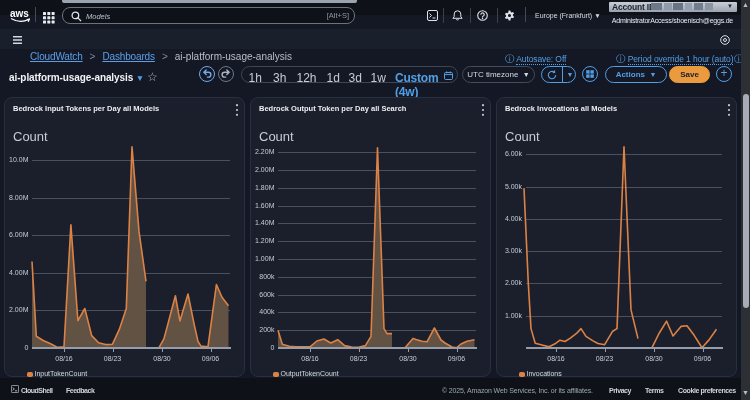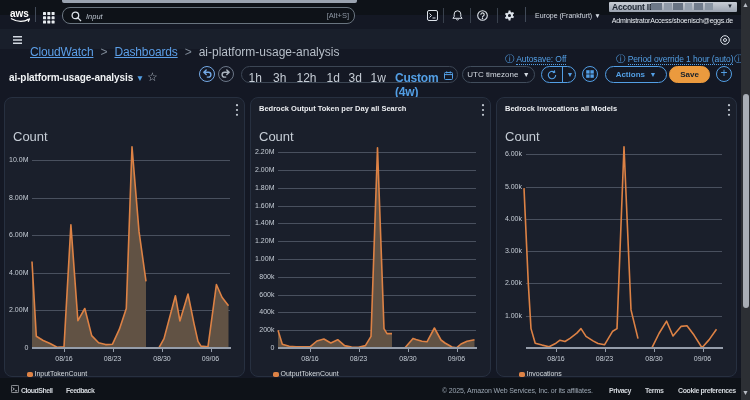--- a/index.html
+++ b/index.html
@@ -22,21 +22,21 @@
 .hicon { position:absolute; top:10px; }
 #hdr-div2 { position:absolute; left:525px; top:7px; width:1px; height:15px; background:#414a58; }
 #region { position:absolute; left:535px; top:12px; font-size:7px; color:#d4dae2; }
 #acct-box { position:absolute; left:609px; top:1.5px; width:128px; height:10px;
   background:linear-gradient(#c9ced6,#9aa2af); border-radius:1px; }
 #acct-box .lbl { position:absolute; left:3px; top:0.5px; font-size:8.5px; font-weight:bold; color:#1c2430; letter-spacing:-0.2px; }
 #acct-role { position:absolute; right:17px; top:16.5px; font-size:7px; letter-spacing:-0.22px; color:#e8ecf1; }
 
 
 #crumbbar { position:absolute; left:0; top:29px; width:750px; height:20px; background:#191f2b; }
-#crumbbar .txt { position:absolute; top:16px; font-size:12px; letter-spacing:-0.15px; white-space:nowrap; }
+#crumbbar .txt { position:absolute; top:22px; font-size:10px; letter-spacing:-0.15px; white-space:nowrap; }
 #crumbbar .sep { margin:0 7px; letter-spacing:0; }
 a.bc { color:#5c9fe8; text-decoration:underline; }
 .sep { color:#7d8896; }
 
 
 #dashtitle { position:absolute; left:9px; top:70px; font-size:10px; letter-spacing:-0.1px; font-weight:bold; color:#f1f3f5; white-space:nowrap; }
 .infobar { position:absolute; top:53px; font-size:8.5px; color:#539fe5; white-space:nowrap; letter-spacing:-0.1px; }
 .infobar .ic { font-size:9.5px; }
 .pillbtn { position:absolute; top:66px; height:17px; border:1px solid #539fe5; border-radius:9px;
   color:#539fe5; font-size:8px; font-weight:bold; text-align:center; white-space:nowrap; }
@@ -94,21 +94,21 @@
       <rect x="0" y="8.6" width="3" height="3" rx="0.6"></rect>
         <rect x="4.3" y="8.6" width="3" height="3" rx="0.6"></rect>
         <rect x="8.6" y="8.6" width="3" height="3" rx="0.6"></rect>
     </svg>
   </div>
   <div id="searchbox">
     <svg style="position:absolute;left:8px;top:3px" width="11" height="11" viewBox="0 0 11 11">
       <circle cx="4.4" cy="4.4" r="3.3" stroke="#dbe1e8" stroke-width="1.3" fill="none"></circle>
       <line x1="6.9" y1="6.9" x2="10" y2="10" stroke="#dbe1e8" stroke-width="1.3"></line>
     </svg>
-    <span class="ph">Input</span>
+    <span class="ph">Models</span>
       <span class="alt">[Alt+S]</span>
   </div>
   <svg class="hicon" style="left:427px" width="11" height="11" viewBox="0 0 11 11">
     <rect x="0.5" y="0.5" width="10" height="10" rx="1.5" stroke="#dde3ea" fill="none"></rect>
     <path d="M2.5 3.5 L4.5 5.5 L2.5 7.5 M5.5 8 h3" stroke="#dde3ea" fill="none" stroke-width="1"></path>
   </svg>
   <svg class="hicon" style="left:452px" width="11" height="11" viewBox="0 0 11 11">
     <path d="M5.5 0.8 a3.3 3.3 0 0 1 3.3 3.3 v2.5 l1.3 1.7 h-9.2 l1.3 -1.7 v-2.5 a3.3 3.3 0 0 1 3.3 -3.3 z M4.3 9.2 a1.3 1.3 0 0 0 2.4 0" stroke="#dde3ea" fill="none" stroke-width="1"></path>
   </svg>
   <svg class="hicon" style="left:477px" width="11" height="11" viewBox="0 0 11 11">
@@ -195,20 +195,21 @@
       <rect x="7.4" y="3.2" width="3.4" height="3.4"></rect>
     <rect x="3.2" y="7.4" width="3.4" height="3.4"></rect>
       <rect x="7.4" y="7.4" width="3.4" height="3.4"></rect>
   </svg>
 </div>
 <div class="pillbtn" style="left:605px;width:62px;line-height:15px">Actions &nbsp;<span style="font-size:7px">▼</span></div>
 <div class="pillbtn" style="left:669px;width:41px;background:#eb9a3e;border-color:#eb9a3e;color:#16202c;line-height:15px">Save</div>
 <div class="ibtn" style="left:716px;top:66px;width:16px;height:16px;border-color:#539fe5;color:#539fe5;font-size:12px;text-align:center;line-height:13px">+</div>
 
 <div class="panel " style="left:4px">
+  <div class="ptitle">Bedrock Input Tokens per Day all Models</div>
   <svg class="pmenu2" style="position:absolute;right:3px;top:5px" width="8" height="14" viewBox="0 0 8 14">
     <circle cx="4" cy="2.2" r="1.1" fill="#c3cad3"></circle>
       <circle cx="4" cy="7" r="1.1" fill="#c3cad3"></circle>
       <circle cx="4" cy="11.8" r="1.1" fill="#c3cad3"></circle>
   </svg>
   <div class="plabel">Count</div>
   <div class="grid" style="top:212.4px"></div>
     <div class="grid" style="top:174.8px"></div>
     <div class="grid" style="top:137.2px"></div>
     <div class="grid" style="top:99.6px"></div>

